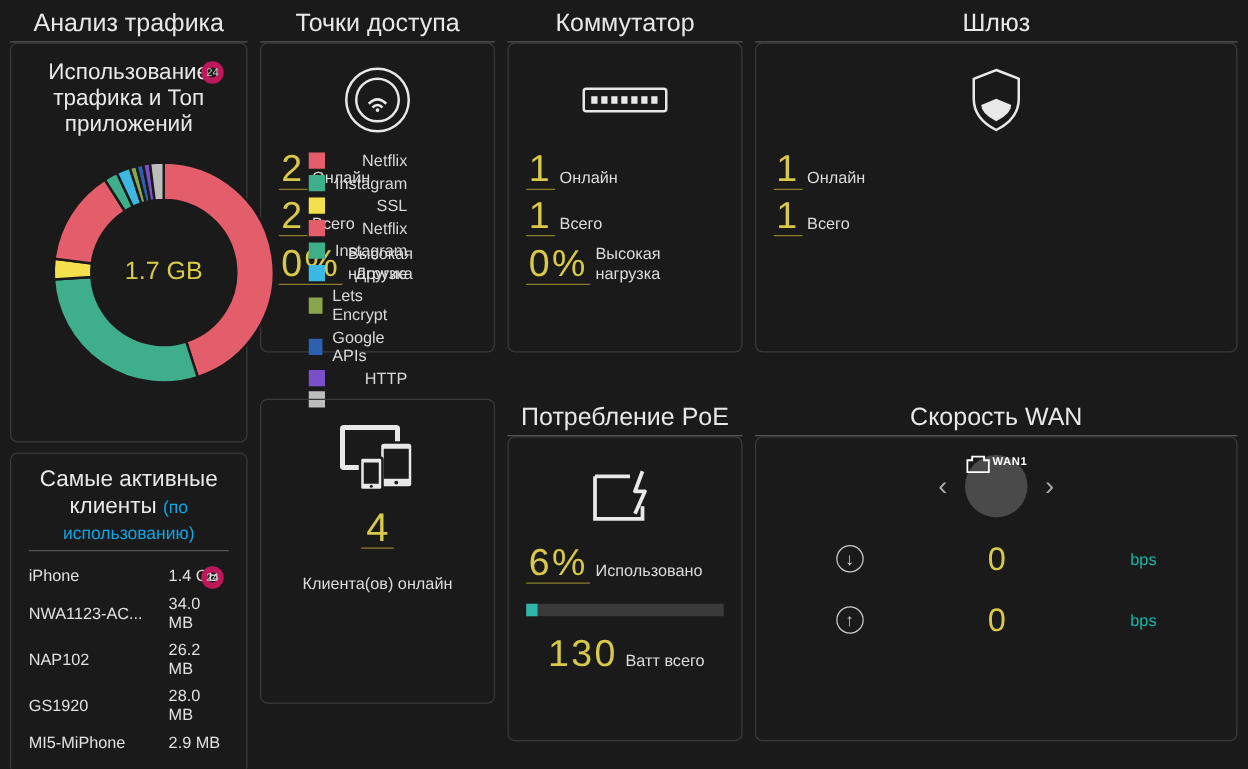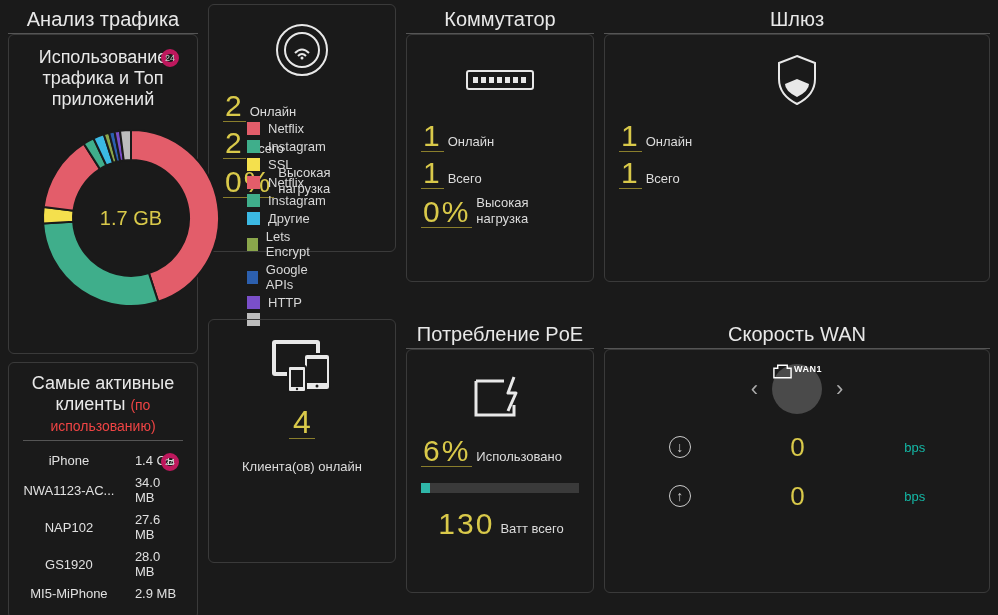--- a/index.html
+++ b/index.html
@@ -153,49 +153,50 @@
   .legend {
     flex: 1;
     font-size: 13px;
     color: #d8d8d8;
   }
   .legend-item {
     display: flex;
     align-items: center;
     gap: 8px;
     margin: 3px 0;
+    justify-content: space-between;
   }
   .swatch {
     width: 13px;
     height: 13px;
   }
   .clients-title {
     text-align: center;
     font-size: 18px;
     font-weight: 300;
     color: #e8e8e8;
     border-bottom: 1px solid #555;
     padding-bottom: 4px;
     margin-bottom: 12px;
     position: relative;
   }
   .clients-title .sub {
     font-size: 14px;
-    color: #ef4444;
+    color: #0ea5e9;
   }
   .client-row {
     display: flex;
     align-items: center;
     gap: 10px;
     margin: 7px 0;
     font-size: 13px;
   }
   .client-name {
     width: 105px;
-    text-align: center;
+    text-align: left;
     color: #e0e0e0;
   }
   .client-bar {
     flex: 1;
     height: 15px;
     background: #3a3a3a;
     position: relative;
   }
   .client-fill {
     height: 100%;
@@ -264,20 +265,21 @@
   .bottom-card {
     min-height: 244px;
   }
 </style>
 </head>
 <body>
 
 <div class="grid">
 
   <div class="section">
+    <div class="col-head">Точки доступа</div>
     <div class="card small-card">
       <div class="icon-wrap">
         <svg width="54" height="54" viewBox="0 0 54 54">
           <circle cx="27" cy="27" r="25" fill="none" stroke="#e8e8e8" stroke-width="2"></circle>
           <circle cx="27" cy="27" r="17" fill="none" stroke="#e8e8e8" stroke-width="2"></circle>
           <path d="M 20 30 Q 27 23 34 30" fill="none" stroke="#e8e8e8" stroke-width="2"></path>
           <path d="M 23 33 Q 27 29 31 33" fill="none" stroke="#e8e8e8" stroke-width="2"></path>
           <circle cx="27" cy="35" r="1.5" fill="#e8e8e8"></circle>
         </svg>
       </div>
@@ -435,21 +437,21 @@
               <div class="client-bar">
                 <div class="client-fill" style="width: 3%;"></div>
               </div>
               <span class="client-val">34.0 MB</span>
             </div>
             <div class="client-row">
               <span class="client-name">NAP102</span>
               <div class="client-bar">
                 <div class="client-fill" style="width: 3%;"></div>
               </div>
-              <span class="client-val">27.6 MB</span>
+              <span class="client-val">26.2 MB</span>
             </div>
             <div class="client-row">
               <span class="client-name">GS1920</span>
               <div class="client-bar">
                 <div class="client-fill" style="width: 2%;"></div>
               </div>
               <span class="client-val">28.0 MB</span>
             </div>
             <div class="client-row">
               <span class="client-name">MI5-MiPhone</span>

